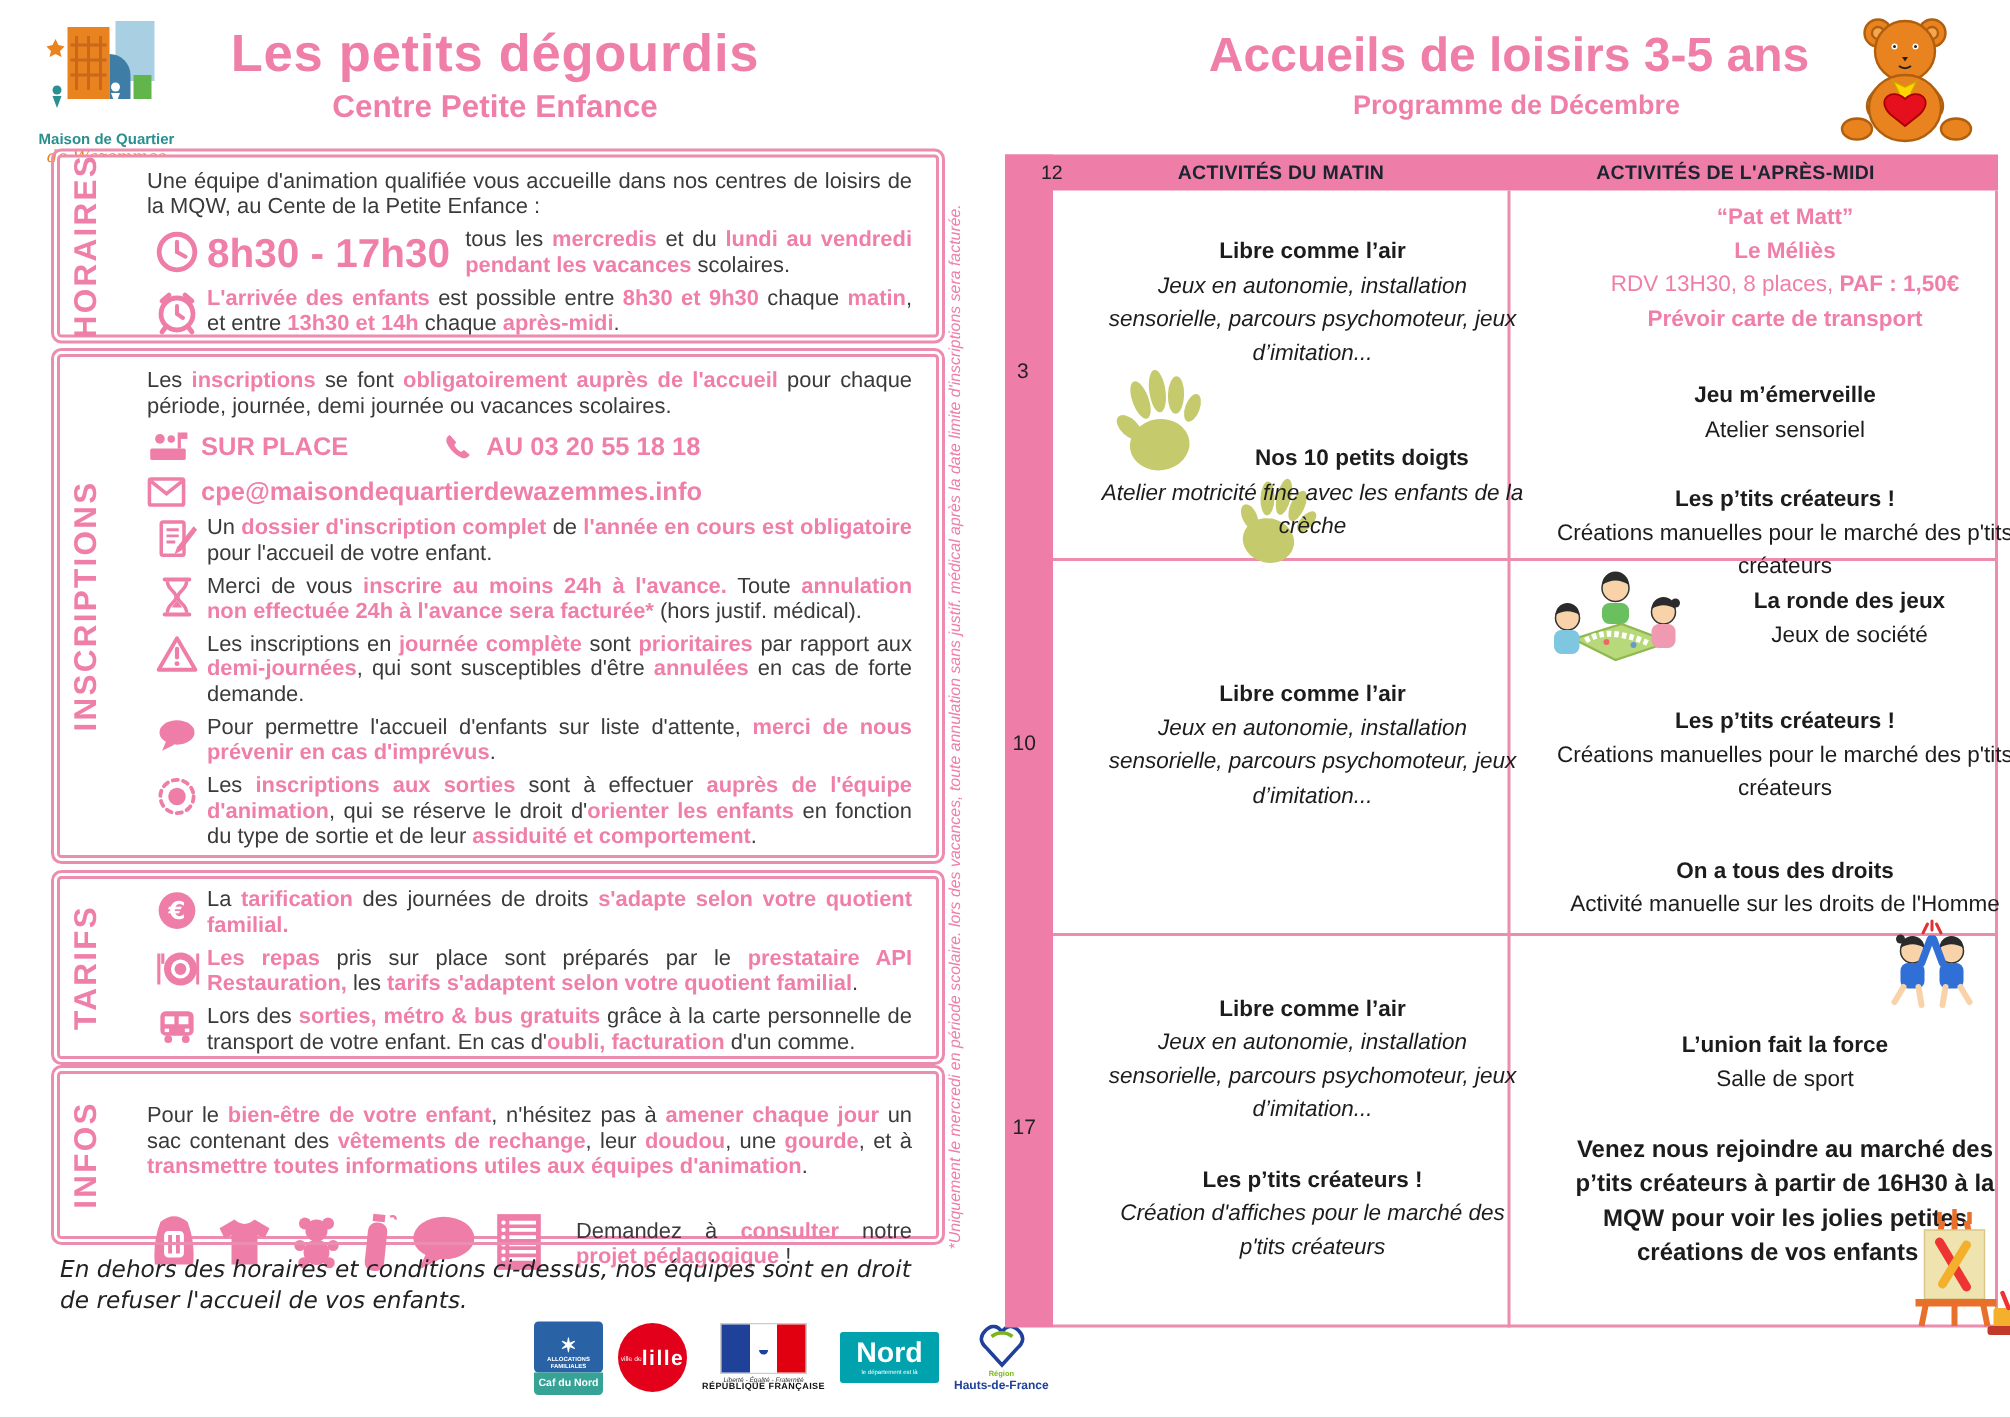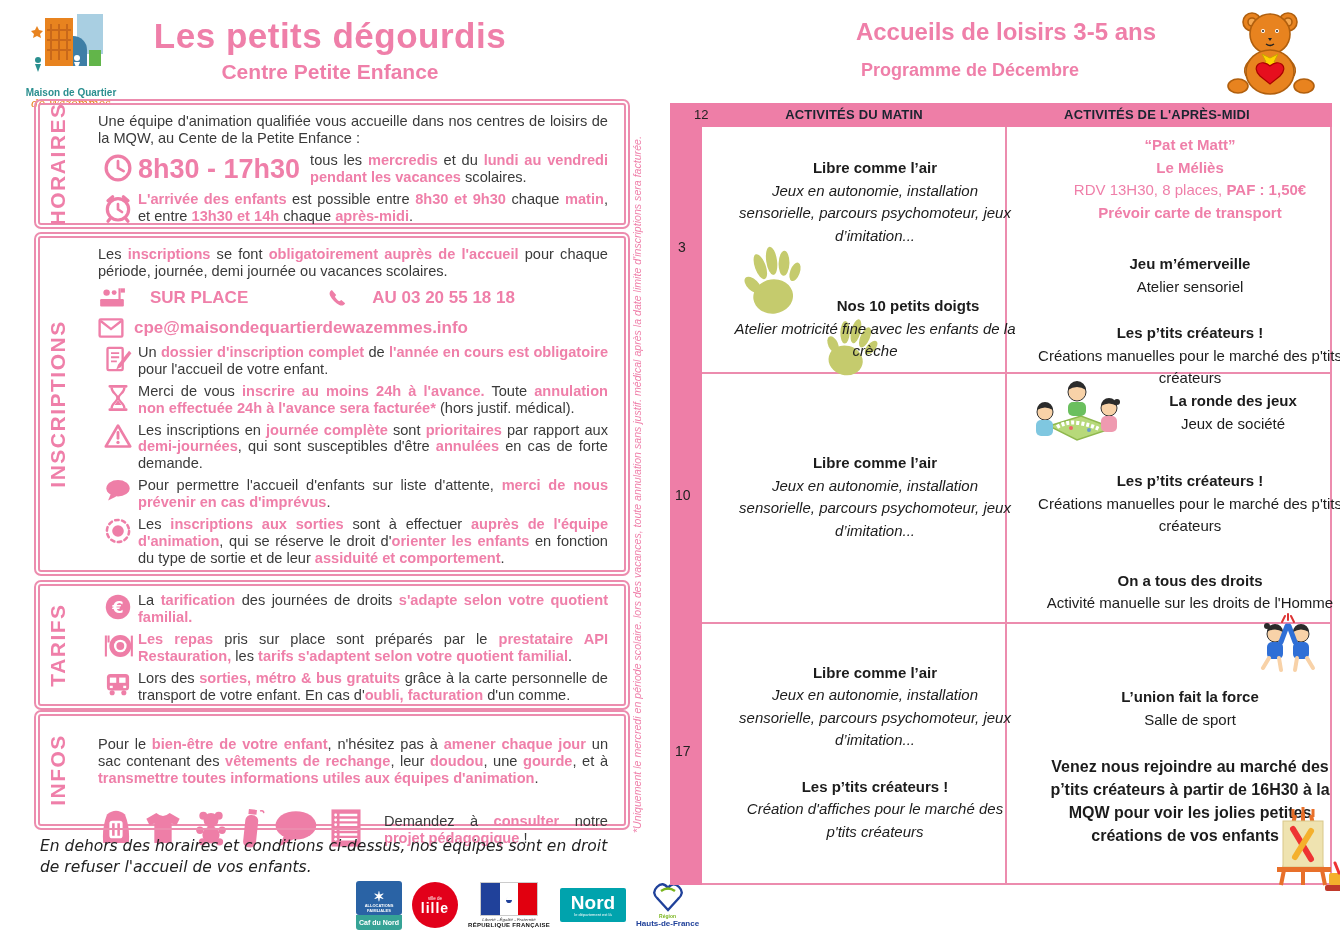--- a/index.html
+++ b/index.html
@@ -24,52 +24,52 @@
 
   .box{position:absolute;left:38px;width:588px;border:2px solid var(--pink-border);outline:2px solid var(--pink-border);outline-offset:2px;border-radius:3px;background:#fff;}
   .box-label{position:absolute;left:6px;top:50%;transform:translateY(-50%) rotate(180deg);writing-mode:vertical-rl;color:var(--pink-text);font-weight:bold;font-size:21px;letter-spacing:1.5px;}
   .box-content{margin-left:56px;margin-right:10px;padding:8px 6px 6px 2px;color:var(--dark);font-size:14.6px;line-height:1.16;text-align:justify;}
   .seg-p{color:var(--pink-text);font-weight:bold;}
   .seg-d{color:var(--dark);}
   .item{display:flex;align-items:flex-start;margin-top:5px;}
   .item .ic{flex:0 0 40px;display:flex;justify-content:center;color:var(--pink);padding-top:1px;}
   .item .tx{flex:1;}
   .time-big{color:var(--pink-text);font-weight:bold;font-size:27px;white-space:nowrap;margin:2px 10px 0 0;}
-  .contact-row{display:flex;align-items:center;margin-top:6px;color:var(--pink-text);font-weight:bold;font-size:17px;gap:16px;}
+  .contact-row{display:flex;align-items:center;margin-top:6px;color:var(--pink-text);font-weight:bold;font-size:17px;}
   .contact-row .ic{color:var(--pink);margin-right:8px;display:flex;}
   .email-row{display:flex;align-items:center;margin-top:7px;color:var(--pink-text);font-weight:bold;font-size:17px;}
   .infos-icons{display:flex;align-items:center;gap:9px;margin-top:20px;color:var(--pink);}
   .infos-consult{flex:1;margin-left:10px;font-size:14.6px;text-align:justify;}
   .lp-footnote{position:absolute;left:40px;top:836px;width:570px;font-style:italic;font-size:15.5px;color:#222;line-height:1.35;font-family:"DejaVu Sans",sans-serif;}
   .side-note{position:absolute;left:631px;top:95px;height:738px;writing-mode:vertical-rl;transform:rotate(180deg);font-size:10.6px;font-style:italic;color:var(--pink-text);white-space:nowrap;}
 
   .partners{position:absolute;left:356px;top:876px;display:flex;align-items:center;gap:10px;height:58px;}
   .plogo{display:flex;flex-direction:column;align-items:center;justify-content:center;}
   .caf-top{width:46px;height:34px;background:#2a63a5;border-radius:3px;color:#fff;font-size:4px;font-weight:bold;display:flex;flex-direction:column;align-items:center;justify-content:flex-end;padding-bottom:2px;text-align:center;}
   .caf-star{color:#fff;font-size:13px;line-height:1;}
   .caf-bottom{width:46px;height:15px;background:#36a396;color:#fff;font-size:7px;font-weight:bold;display:flex;align-items:center;justify-content:center;border-radius:0 0 3px 3px;}
-  .lille-circle{width:46px;height:46px;background:#e2001a;border-radius:50%;display:flex;flex-direction:column;align-items:center;justify-content:center;color:#fff;}
+  .lille-circle{width:46px;height:46px;background:#e2001a;border-radius:50%;display:flex;flex-direction:row;align-items:center;justify-content:center;color:#fff;}
   .lille-circle .vd{font-size:4.5px;}
   .lille-circle .nm{font-size:14px;font-weight:bold;letter-spacing:1px;line-height:1;}
   .rf-flag{width:58px;height:34px;display:flex;border:1px solid #ccc;}
   .rf-b{flex:1;background:#20419a;}
   .rf-w{flex:1;background:#fff;display:flex;align-items:center;justify-content:center;color:#20419a;font-size:14px;}
   .rf-r{flex:1;background:#e1000f;}
   .rf-txt1{font-size:4.4px;color:#333;margin-top:1px;font-style:italic;}
   .rf-txt2{font-size:6px;color:#111;font-weight:bold;letter-spacing:.3px;}
   .nord-box{width:66px;height:34px;background:#00a3ad;color:#fff;display:flex;flex-direction:column;align-items:center;justify-content:center;border-radius:2px;}
   .nord-box .nm{font-size:19px;font-weight:bold;line-height:1;}
   .nord-box .sub{font-size:4px;}
   .hdf{display:flex;flex-direction:column;align-items:center;}
   .hdf-txt1{font-size:5px;color:#7ab51d;font-weight:bold;}
   .hdf-txt2{font-size:8px;color:#20419a;font-weight:bold;}
 
   
-  .rp-title{position:absolute;left:700px;top:18px;width:612px;text-align:center;color:var(--pink-text);font-weight:bold;font-size:24px;}
-  .rp-subtitle{position:absolute;left:664px;top:60px;width:612px;text-align:center;color:var(--pink-text);font-weight:bold;font-size:18px;}
+  .rp-title{position:absolute;left:700px;top:18px;width:612px;text-align:center;color:var(--pink-text);font-weight:bold;font-size:32px;}
+  .rp-subtitle{position:absolute;left:705px;top:60px;width:612px;text-align:center;color:var(--pink-text);font-weight:bold;font-size:18px;}
   .bear{position:absolute;left:1226px;top:4px;z-index:5;}
 
   .ptable{position:absolute;left:670px;top:103px;width:662px;height:782px;}
   .pt-headbg{position:absolute;left:0;top:0;width:662px;height:24px;background:var(--pink);}
   .pt-daycol{position:absolute;left:0;top:0;width:32px;height:782px;background:var(--pink);}
   .pt-month{position:absolute;left:24px;top:4px;font-size:13px;color:#222;}
   .pt-colhead{position:absolute;top:0;height:24px;line-height:24px;text-align:center;font-weight:bold;font-size:13px;color:#1b2430;letter-spacing:.2px;}
   .pt-ch-m{left:32px;width:304px;}
   .pt-ch-a{left:324px;width:326px;}
   .pt-vline{position:absolute;left:335px;top:24px;width:2px;height:758px;background:var(--pink-border);}

